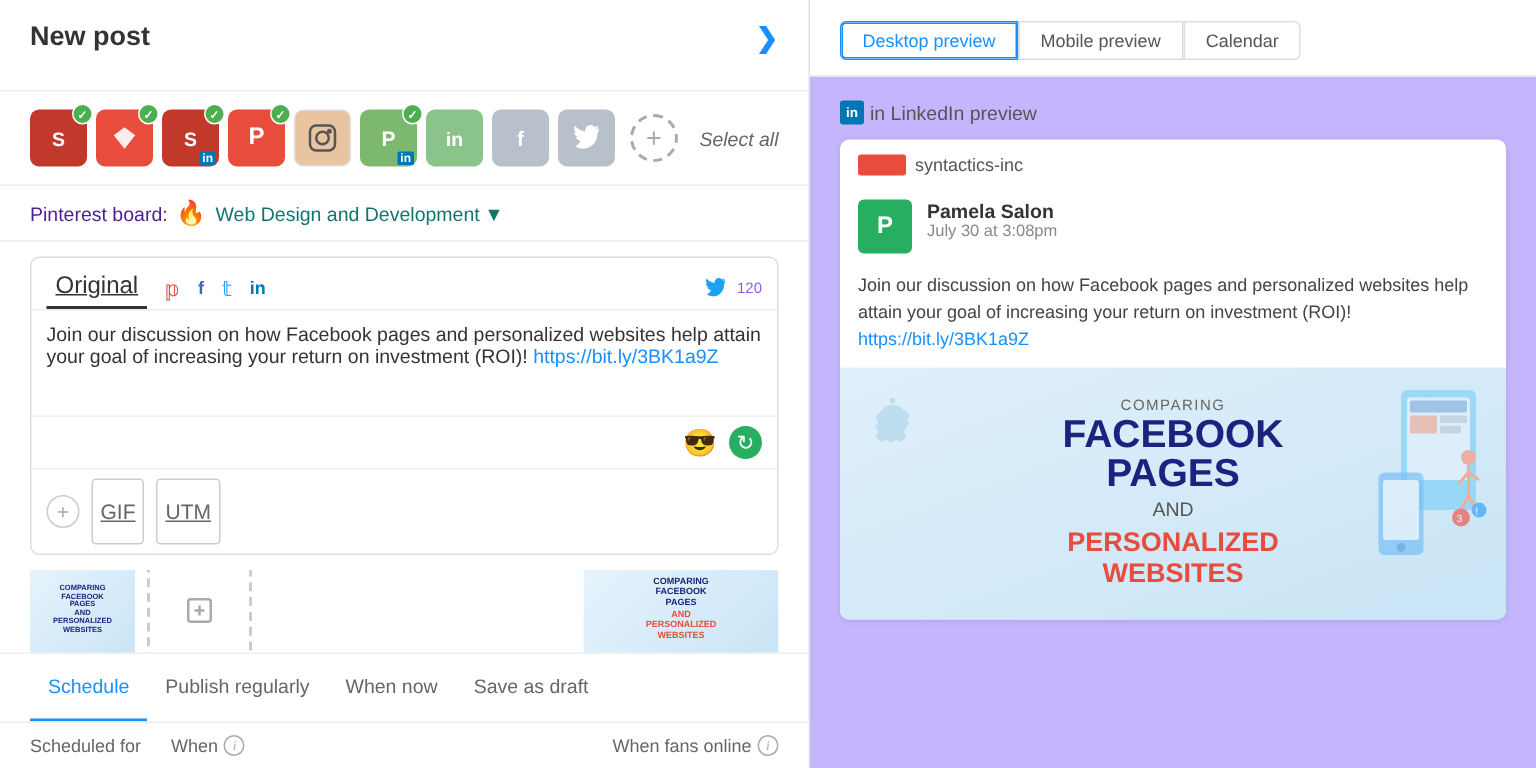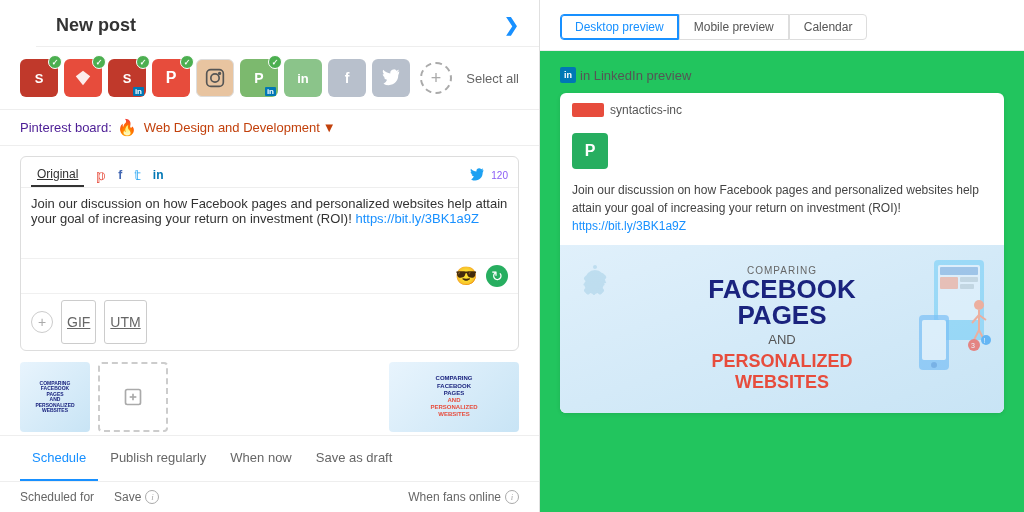--- a/index.html
+++ b/index.html
@@ -3,41 +3,41 @@
   <meta charset="utf-8">
   <style>
     * { box-sizing: border-box; margin: 0; padding: 0; }
     body { font-family: -apple-system, BlinkMacSystemFont, 'Segoe UI', sans-serif; font-size: 13px; background: #f5f6fa; color: #333; }
 
     .app-container { display: flex; height: 512px; background: #fff; overflow: hidden; }
 
     
     .left-panel { width: 540px; flex-shrink: 0; border-right: 1px solid #e0e0e0; display: flex; flex-direction: column; background: #fff; }
 
-    .page-header { padding: 14px 20px 10px; border-bottom: 1px solid #eee; display: flex; align-items: center; justify-content: space-between; margin-left: 36px; }
+    .page-header { padding: 14px 20px 24px; border-bottom: 1px solid #eee; display: flex; justify-content: space-between; }
     .page-title { font-size: 18px; font-weight: 600; color: #333; }
     .header-chevron { color: #1890ff; font-size: 18px; font-weight: bold; }
 
     
     .social-icons-row { padding: 12px 20px; display: flex; align-items: center; gap: 6px; border-bottom: 1px solid #eee; }
     .social-icon { width: 38px; height: 38px; border-radius: 6px; display: flex; align-items: center; justify-content: center; position: relative; font-weight: bold; font-size: 14px; color: #fff; cursor: pointer; }
     .social-icon .check-badge { position: absolute; top: -4px; right: -4px; width: 14px; height: 14px; background: #4CAF50; border-radius: 50%; display: flex; align-items: center; justify-content: center; font-size: 8px; color: #fff; border: 1.5px solid #fff; }
     .si-facebook { background: #c0392b; }
     .add-icon { width: 32px; height: 32px; border-radius: 50%; border: 2px dashed #aaa; display: flex; align-items: center; justify-content: center; color: #aaa; font-size: 18px; cursor: pointer; margin-left: 4px; }
-    .select-all-btn { margin-left: auto; color: #666; font-size: 13px; cursor: pointer; text-decoration: none; }
+    .select-all-btn { margin-left: auto; color: #666; font-size: 13px; cursor: pointer; text-decoration: none; font-style: italic; }
 
     
     .pinterest-board { padding: 8px 20px; display: flex; align-items: center; gap: 6px; font-size: 13px; border-bottom: 1px solid #eee; }
     .pinterest-board-label { color: #4c1d95; }
-    .pinterest-board-value { color: #c2410c; font-weight: 500; cursor: pointer; display: flex; align-items: center; gap: 3px; }
+    .pinterest-board-value { color: #0f766e; font-weight: 500; cursor: pointer; display: flex; align-items: center; gap: 3px; }
 
     
     .editor-area { margin: 10px 20px; border: 1px solid #ddd; border-radius: 6px; flex-shrink: 0; }
     .editor-tabs { display: flex; align-items: center; padding: 6px 10px 0; border-bottom: 1px solid #eee; gap: 12px; }
-    .editor-tab { padding: 4px 6px; font-size: 12px; color: #666; cursor: pointer; border-bottom: 2px solid transparent; text-decoration: underline; }
+    .editor-tab { padding: 4px 6px; font-size: 16px; color: #666; cursor: pointer; border-bottom: 2px solid transparent; text-decoration: underline; }
     .editor-tab.active { color: #333; border-bottom: 2px solid #333; font-weight: 500; }
     .editor-tab-social { font-size: 12px; color: #aaa; cursor: pointer; }
     .char-count { margin-left: auto; font-size: 10px; color: #8b5cf6; display: flex; align-items: center; gap: 7px; }
     .editor-link { color: #1890ff; }
     .editor-actions { display: flex; align-items: center; justify-content: flex-end; padding: 6px 10px; gap: 8px; border-top: 1px solid #f0f0f0; }
     .emoji-btn { font-size: 18px; cursor: pointer; }
     .refresh-btn { width: 22px; height: 22px; border-radius: 50%; background: #27ae60; color: #fff; display: flex; align-items: center; justify-content: center; font-size: 14px; cursor: pointer; }
     .editor-tools { display: flex; align-items: center; padding: 6px 10px; gap: 8px; border-top: 1px solid #f0f0f0; }
     .tool-btn { width: 22px; height: 22px; border-radius: 50%; border: 1.5px solid #ccc; display: flex; align-items: center; justify-content: center; font-size: 11px; color: #666; cursor: pointer; }
     .tool-label { font-size: 14px; border: 1px solid #ccc; border-radius: 3px; padding: 13px 5px; color: #666; cursor: pointer; text-decoration: underline; }
@@ -52,21 +52,21 @@
     .bottom-tabs { display: flex; border-top: 1px solid #eee; padding: 0 20px; margin-top: auto; }
     .bottom-tab { padding: 14px 12px; font-size: 13px; color: #666; cursor: pointer; border-bottom: 2px solid transparent; white-space: nowrap; }
     .bottom-tab.active { color: #1890ff; border-bottom: 2px solid #1890ff; font-weight: 500; }
 
     
     .scheduled-footer { padding: 8px 20px; display: flex; align-items: center; gap: 20px; background: #fff; border-top: 1px solid #eee; font-size: 12px; color: #666; }
     .footer-item { display: flex; align-items: center; gap: 4px; }
     .info-icon { width: 14px; height: 14px; border-radius: 50%; border: 1.5px solid #aaa; display: inline-flex; align-items: center; justify-content: center; font-size: 9px; color: #aaa; font-style: italic; font-family: serif; }
 
     
-    .right-panel { flex: 1; background: #22c55e; display: flex; flex-direction: column; overflow: hidden; }
+    .right-panel { flex: 1; background: #c4b5fd; display: flex; flex-direction: column; overflow: hidden; }
 
     .preview-header { padding: 14px 20px 10px; background: #fff; display: flex; align-items: center; justify-content: space-between; border-bottom: 1px solid #eee; }
     .preview-tabs { display: flex; gap: 0; }
     .preview-tab { padding: 5px 14px; font-size: 12px; border: 1px solid #ddd; cursor: pointer; color: #555; background: #fff; }
     .preview-tab:first-child { border-radius: 4px 0 0 4px; }
     .preview-tab:last-child { border-radius: 0 4px 4px 0; }
     .preview-tab.active { background: #fff; border-color: #1890ff; color: #1890ff; font-weight: 500; box-shadow: inset 0 0 0 1px #1890ff; }
 
     .preview-content { padding: 16px 20px; flex: 1; overflow-y: auto; }
     .preview-platform-label { font-size: 13px; color: #555; margin-bottom: 10px; display: flex; align-items: center; gap: 4px; }
@@ -221,21 +221,21 @@
       <div class="bottom-tab">Publish regularly</div>
       <div class="bottom-tab">When now</div>
       <div class="bottom-tab">Save as draft</div>
     </div>
 
     <div class="scheduled-footer">
       <div class="footer-item">
         <span>Scheduled for</span>
       </div>
       <div class="footer-item">
-        <span>Save</span>
+        <span>When</span>
         <span class="info-icon">i</span>
       </div>
       <div style="flex:1;"></div>
       <div class="footer-item">
         <span>When fans online</span>
         <span class="info-icon">i</span>
       </div>
     </div>
 
   </div>
@@ -260,20 +260,24 @@
       <div class="preview-card">
 
         <div style="padding: 10px 12px 4px; display:flex; align-items:center; gap:6px;">
           <div style="width:32px;height:14px;background:#e74c3c;border-radius:2px;flex-shrink:0;"></div>
           <span style="font-size:12px;color:#555;">syntactics-inc</span>
         </div>
 
         <div class="preview-card-header">
           <div class="profile-avatar">
             <span>P</span>
+          </div>
+          <div class="profile-info">
+            <div class="profile-name">Pamela Salon</div>
+            <div class="profile-date">July 30 at 3:08pm</div>
           </div>
         </div>
 
         <div class="preview-text">
           <span>Join our discussion on how Facebook pages and personalized websites help attain your goal of increasing your return on investment (ROI)!</span><br>
           <span class="preview-link">https://bit.ly/3BK1a9Z</span>
         </div>
 
         <div class="preview-image-wrapper">
 

